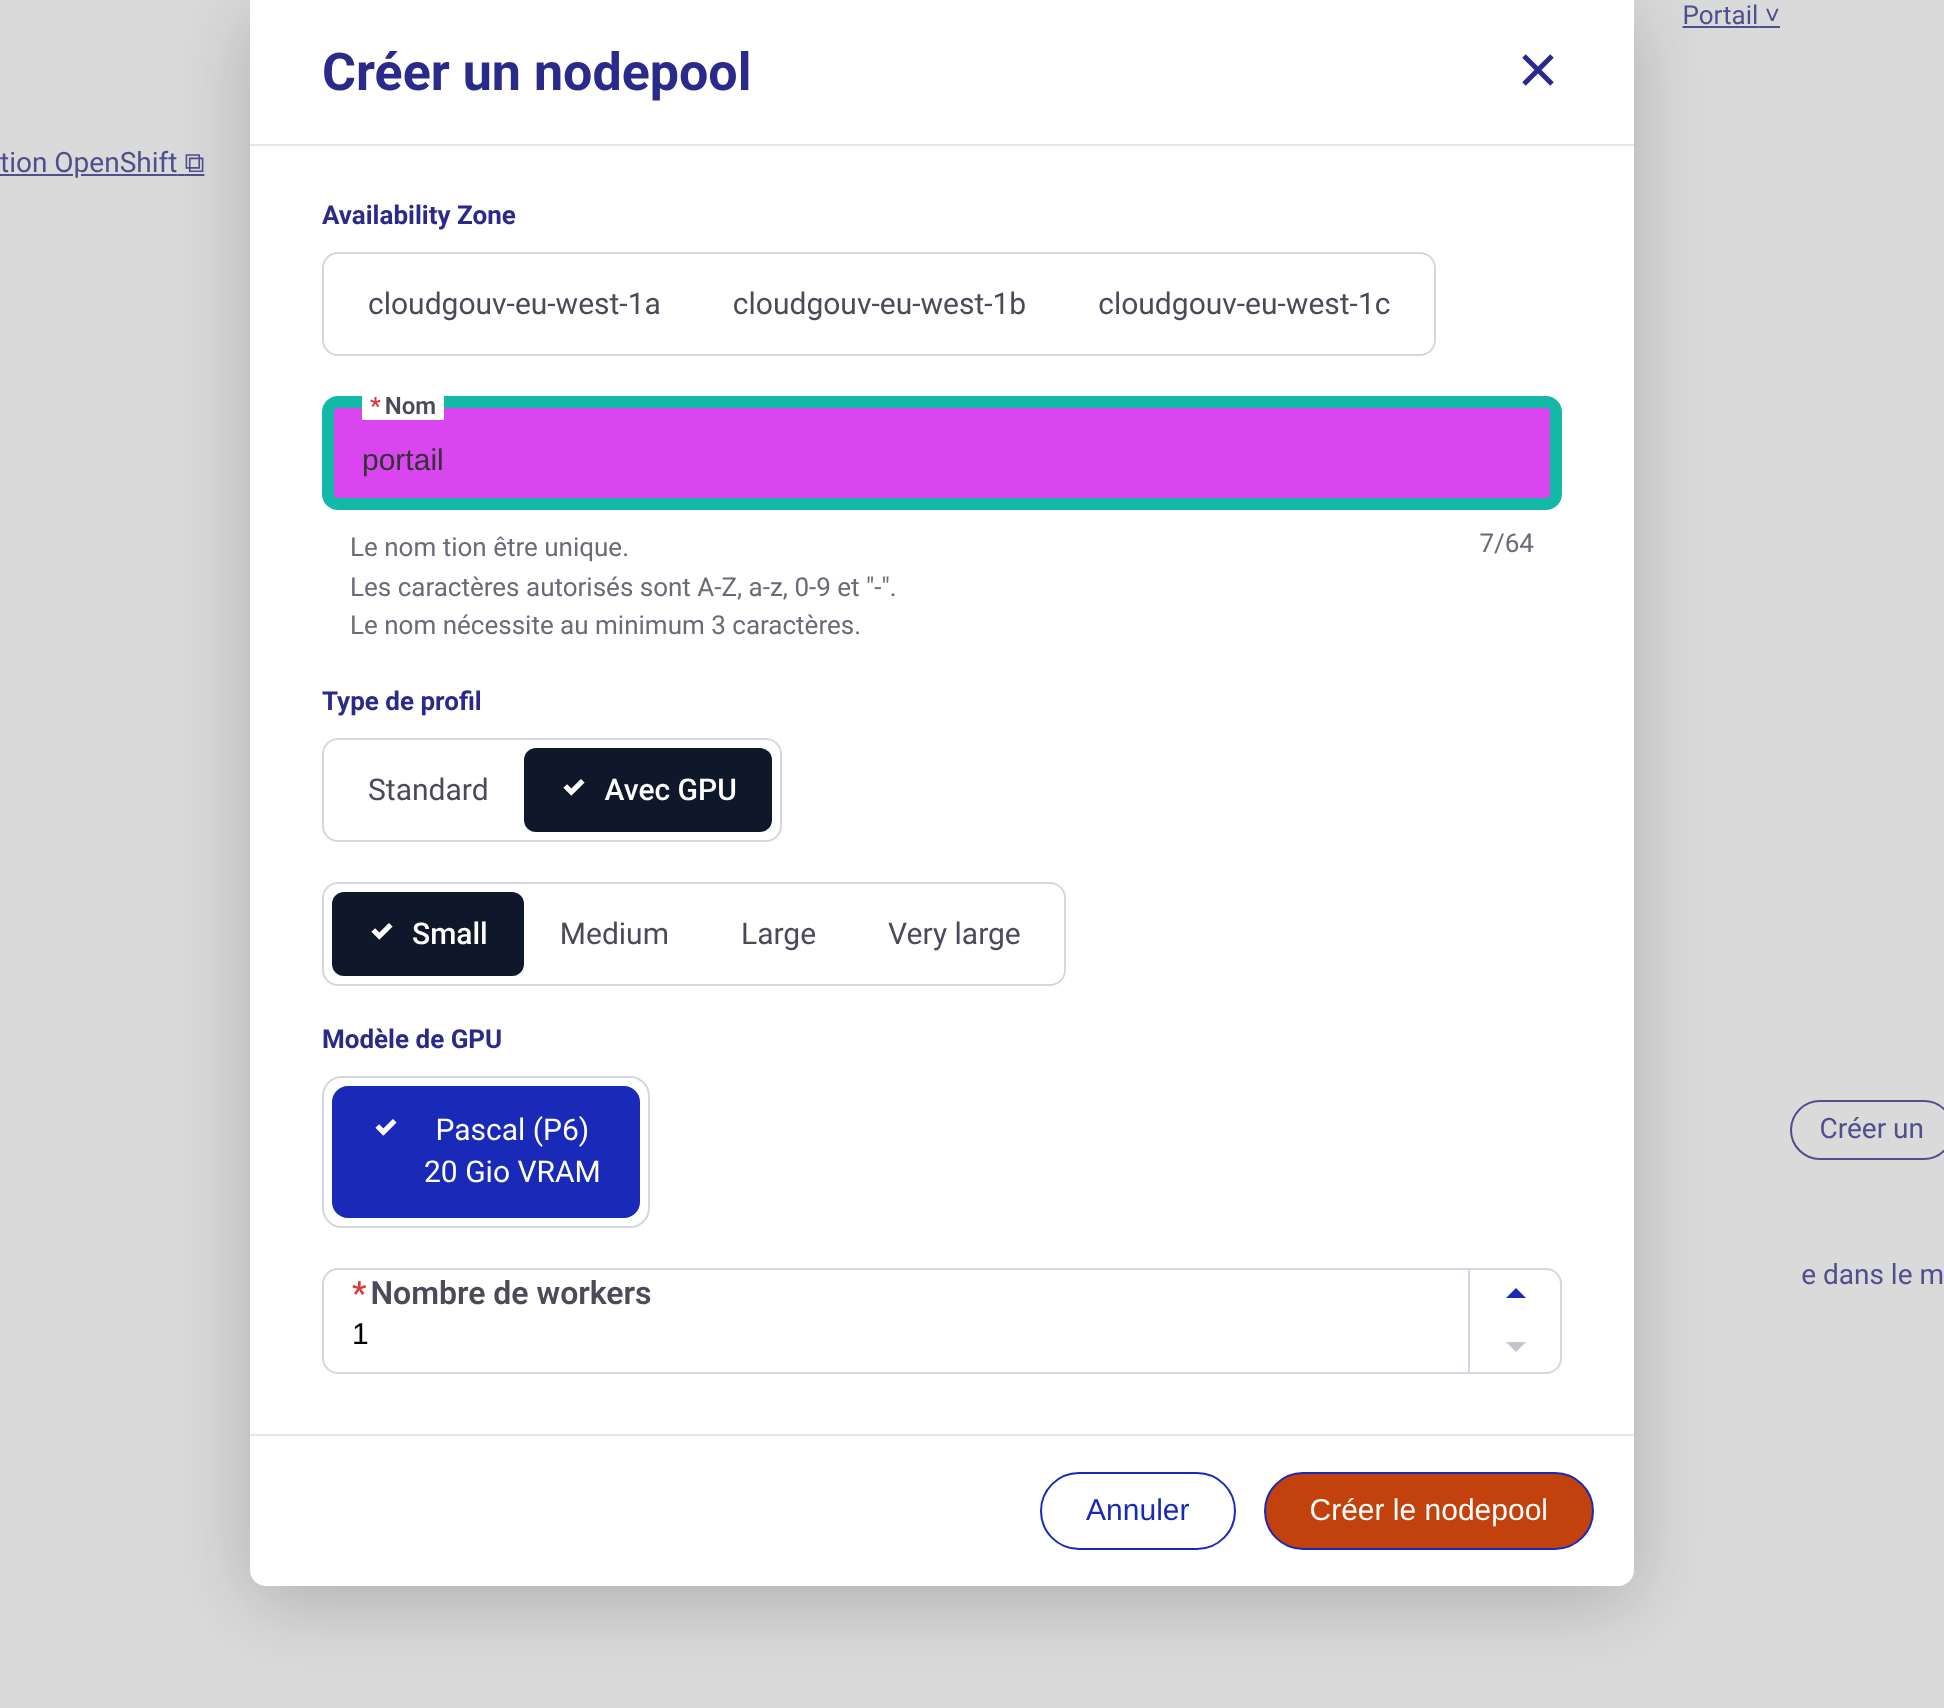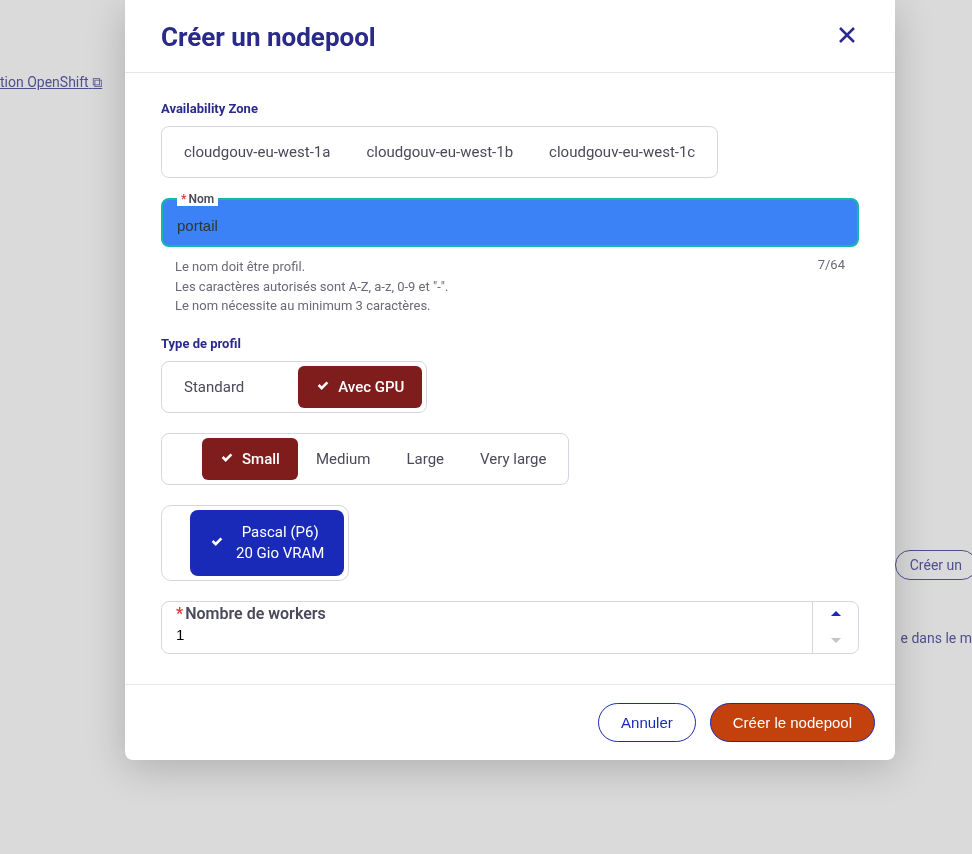--- a/index.html
+++ b/index.html
@@ -24,21 +24,21 @@
 }
 .bg-link { position:absolute; top:74px; left:0; color:#2a2a8a; text-decoration:underline; font-size:14px;}
 .bg-lang { position:absolute; top:0; left:506px; color:#2a2a8a; font-size:13px; font-weight:600;}
 .bg-portail { position:absolute; top:0; right:82px; color:#2a2a8a; font-size:13px; text-decoration:underline;}
 .bg-creer { position:absolute; top:550px; right:-5px; color:#2a2a8a; border:1px solid #2a2a8a; border-radius:20px; padding:6px 14px; font-size:14px; background:#fff;}
 .bg-text { position:absolute; top:630px; right:0; color:#2a2a8a; font-size:14px;}
 .modal {
   position: absolute;
   top: 0;
   left: 125px;
-  width: 770px;
+  width: 692px;
   background: #fff;
   border-radius: 0 0 8px 8px;
   box-shadow: 0 8px 40px rgba(0,0,0,0.2);
   display: flex;
   flex-direction: column;
 }
 .modal-header {
   display: flex;
   justify-content: space-between;
   align-items: center;
@@ -79,32 +79,31 @@
   font-size: 15px;
   color: #4a4a5a;
   cursor: pointer;
   display: flex;
   align-items: center;
   gap: 8px;
   white-space: nowrap;
   text-align: center;
 }
 .segmented .opt.selected {
-  background: #7f1d1d;
+  background: #0f172a;
   color: #fff;
   font-weight: 500;
-  margin-left: 36px;
 }
 .check-icon svg { width:14px; height:14px; stroke:#fff; stroke-width:3; fill:none;}
 .input-wrap {
   position: relative;
-  border: 2px solid #14b8a6;
+  border: 6px solid #14b8a6;
   border-radius: 8px;
   padding: 16px 14px 10px 14px;
-  background: #3b82f6;
+  background: #d946ef;
 }
 .float-label {
   position: absolute;
   top: -8px;
   left: 14px;
   background: #fff;
   padding: 0 4px;
   font-size: 12px;
   color: #4a4a5a;
   font-weight: 600;
@@ -129,25 +128,23 @@
 .gpu-card {
   display: inline-flex;
   border: 1px solid #d6d6e0;
   border-radius: 10px;
   padding: 4px;
 }
 .gpu-inner {
   background: #1a2ab8;
   border-radius: 8px;
   display:flex;
-  align-items:center;
   gap:12px;
   padding: 12px 20px;
   color:#fff;
-  margin-left:24px;
 }
 .gpu-text { text-align:center; line-height:1.4; font-size:15px;}
 .stepper {
   display:flex;
   border:1px solid #d6d6e0;
   border-radius:8px;
   position:relative;
 }
 .stepper-input {
   flex:1;
@@ -233,21 +230,21 @@
       </div>
     </div>
 
     <div class="field">
       <div class="input-wrap">
         <span class="float-label"><span class="req">*</span><span>Nom</span></span>
         <input class="text-input" value="portail" style="">
       </div>
       <div class="helper-row">
         <div class="helper">
-          <div>Le nom doit être profil.</div>
+          <div>Le nom tion être unique.</div>
           <div>Les caractères autorisés sont A-Z, a-z, 0-9 et "-".</div>
           <div>Le nom nécessite au minimum 3 caractères.</div>
         </div>
         <div class="counter">7/64</div>
       </div>
     </div>
 
     <div class="field">
       <div class="label">Type de profil</div>
       <div class="segmented">
@@ -269,20 +266,21 @@
               </svg></span>
           <span>Small</span>
         </div>
         <div class="opt">Medium</div>
         <div class="opt">Large</div>
         <div class="opt">Very large</div>
       </div>
     </div>
 
     <div class="field">
+      <div class="label">Modèle de GPU</div>
       <div class="gpu-card">
         <div class="gpu-inner">
           <span class="check-icon"><svg viewBox="0 0 16 16">
                 <path d="M3 8 L6.5 11.5 L13 5"></path>
               </svg></span>
           <div class="gpu-text">
             <div>Pascal (P6)</div>
             <div>20 Gio VRAM</div>
           </div>
         </div>

